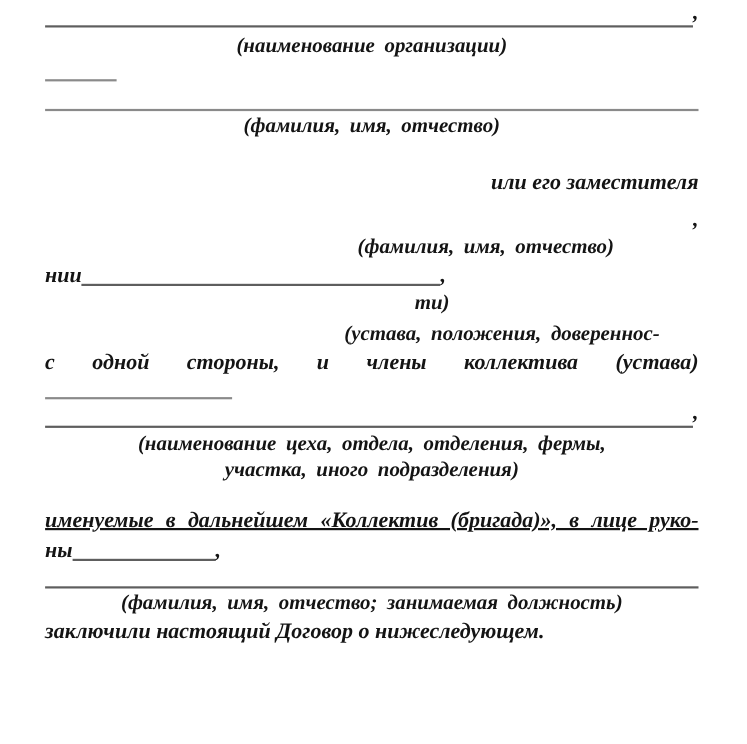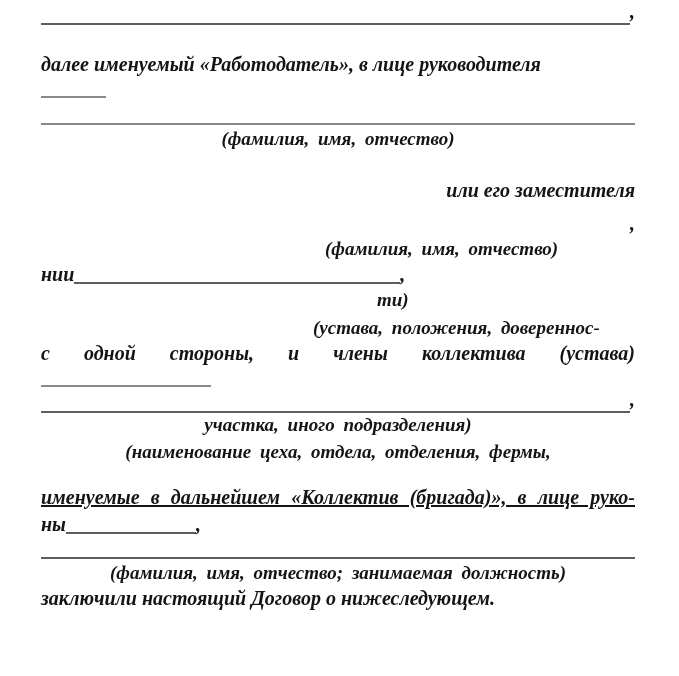--- a/index.html
+++ b/index.html
@@ -46,22 +46,22 @@
 </style>
 </head>
 <body>
 
 <div class="doc">
 
   <div class="row top-row">
     <span class="fill" style="margin-bottom:0;"></span>
     <span>,</span>
   </div>
+  <div class="cap center cap-org">(наименование организации)</div>
 
-  <div class="pline para-employer">далее именуемый «Работодатель», в лице руководителя</div>
 
   <div class="blank blank-short"></div>
   <div class="row blank-full-1">
     <span class="fill" style="margin-bottom:0; border-color:#8a8a8a;"></span>
   </div>
   <div class="cap center cap-fio1">(фамилия, имя, отчество)</div>
 
   <div class="row deputy-row">
     <span>или его заместителя</span>
     <span class="fill"></span>
@@ -77,22 +77,22 @@
   <div class="cap cap-basis2">ти)</div>
   <div class="cap nowrap cap-basis1">(устава, положения, довереннос-</div>
 
   <div class="jline">с одной стороны, и члены коллектива (устава)</div>
 
   <div class="blank blank-medium"></div>
   <div class="row unit-row">
     <span class="fill" style="margin-bottom:0;"></span>
     <span>,</span>
   </div>
+  <div class="cap center cap-unit1">(наименование цеха, отдела, отделения, фермы,</div>
   <div class="cap center">участка, иного подразделения)</div>
-  <div class="cap center cap-unit1">(наименование цеха, отдела, отделения, фермы,</div>
 
   <div class="jline para-collective1">именуемые в дальнейшем «Коллектив (бригада)», в лице руко-</div>
   <div class="row">
     <span>ны</span>
     <span class="ul ny-ul"></span>
     <span>,</span>
   </div>
 
   <div class="blank blank-bottom" style="border-color:#5e5e5e;"></div>
   <div class="cap center cap-fio-pos">(фамилия, имя, отчество; занимаемая должность)</div>

